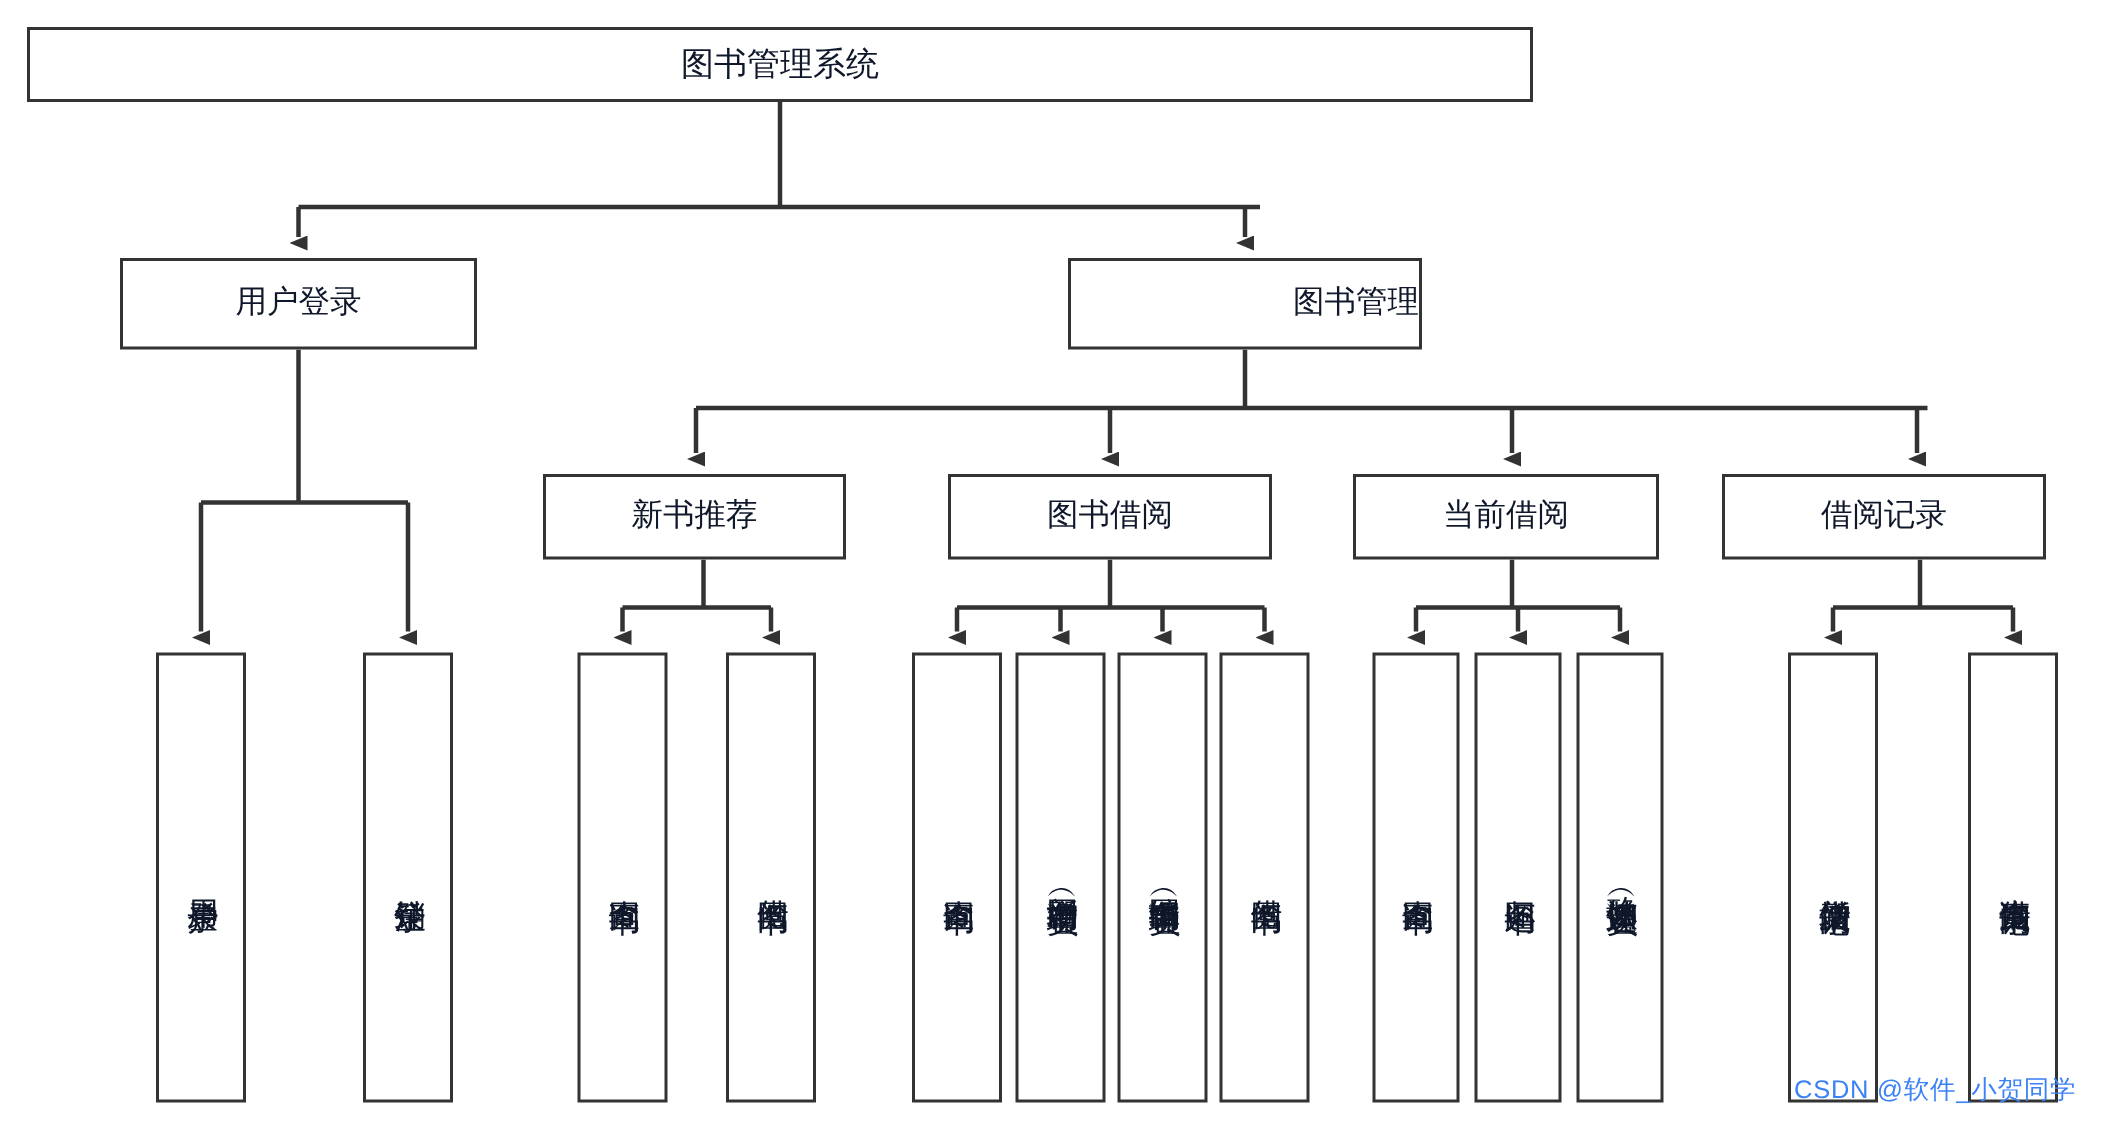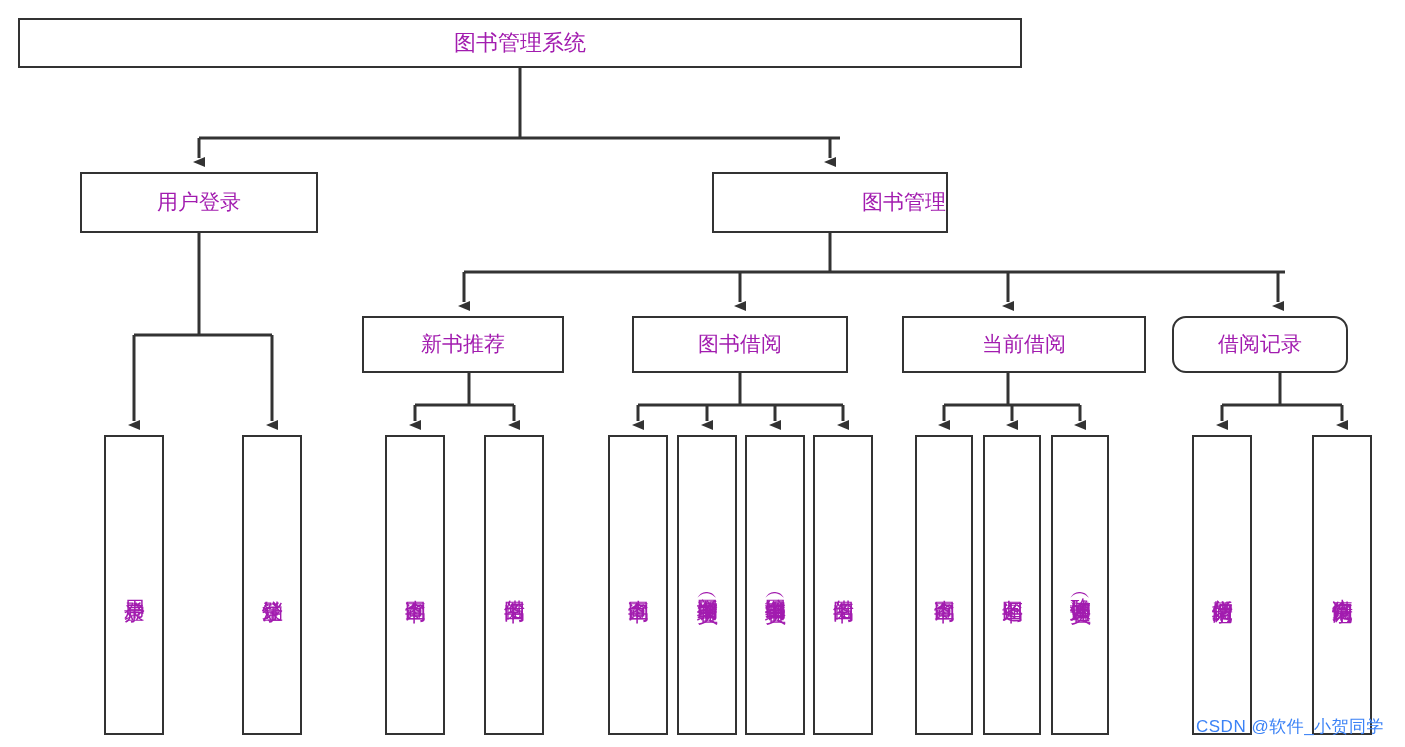--- a/index.html
+++ b/index.html
@@ -26,21 +26,21 @@
     pointer-events: none;
   }
   .node {
     position: absolute;
     box-sizing: border-box;
     border: 2px solid #333333;
     background: #ffffff;
     display: flex;
     align-items: center;
     justify-content: center;
-    color: #a21caf;
+    color: #0f172a;
     text-align: center;
     line-height: 1.18;
   }
   .node.h {
     font-size: 21px;
   }
   .node.root {
     font-size: 22px;
   }
   .node.v {
@@ -132,24 +132,24 @@
   <div class="node h" style="left:712px; top:172px; width:236px; height:61px;justify-content:flex-end;">
     <span>图书管理</span>
   </div>
 
   <div class="node h" style="left:362px; top:316px; width:202px; height:57px;">
     <span>新书推荐</span>
   </div>
   <div class="node h" style="left:632px; top:316px; width:216px; height:57px;">
     <span>图书借阅</span>
   </div>
-  <div class="node h" style="left:902px; top:316px; width:244px; height:57px;">
+  <div class="node h" style="left:902px; top:316px; width:204px; height:57px;">
     <span>当前借阅</span>
   </div>
-  <div class="node h" style="left:1172px; top:316px; width:176px; height:57px;border-radius:14px;">
+  <div class="node h" style="left:1148px; top:316px; width:216px; height:57px;">
     <span>借阅记录</span>
   </div>
 
   <div class="node v" style="left:104px; top:435px; width:60px; height:300px;">
     <span class="vlabel">用户登录</span>
   </div>
   <div class="node v" style="left:242px; top:435px; width:60px; height:300px;">
     <span class="vlabel">注销登录</span>
   </div>
   <div class="node v" style="left:385px; top:435px; width:60px; height:300px;">

